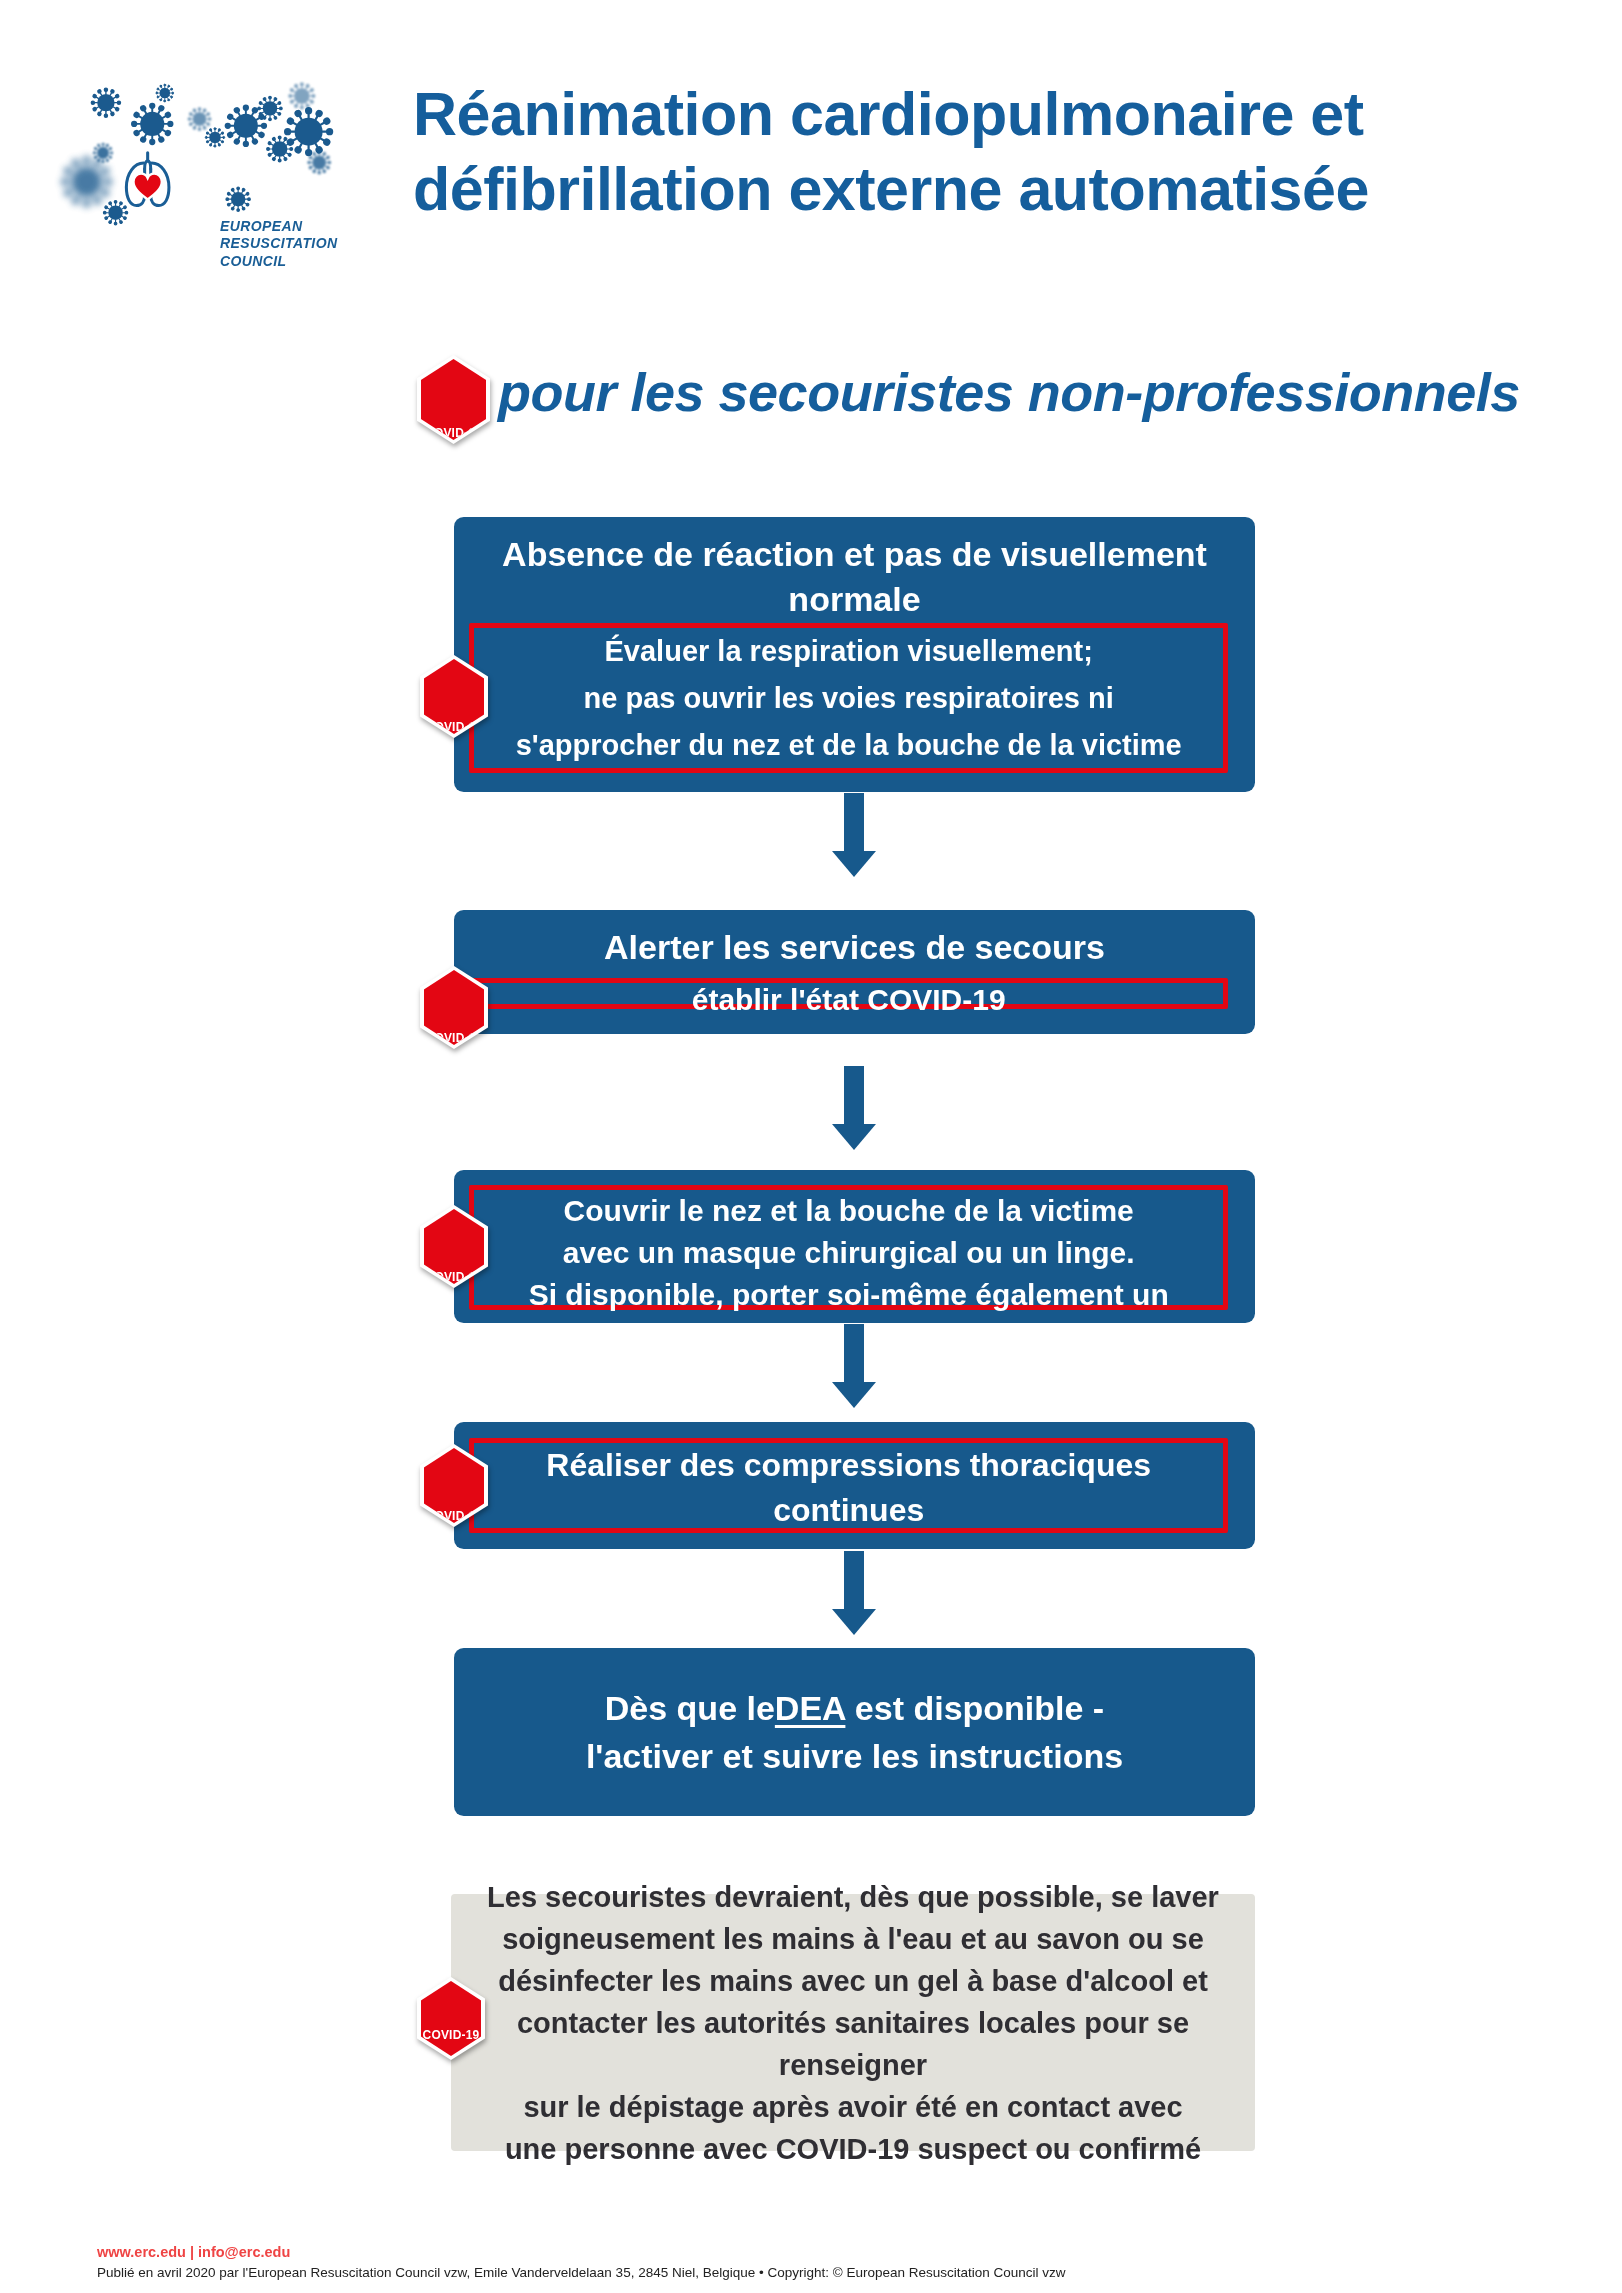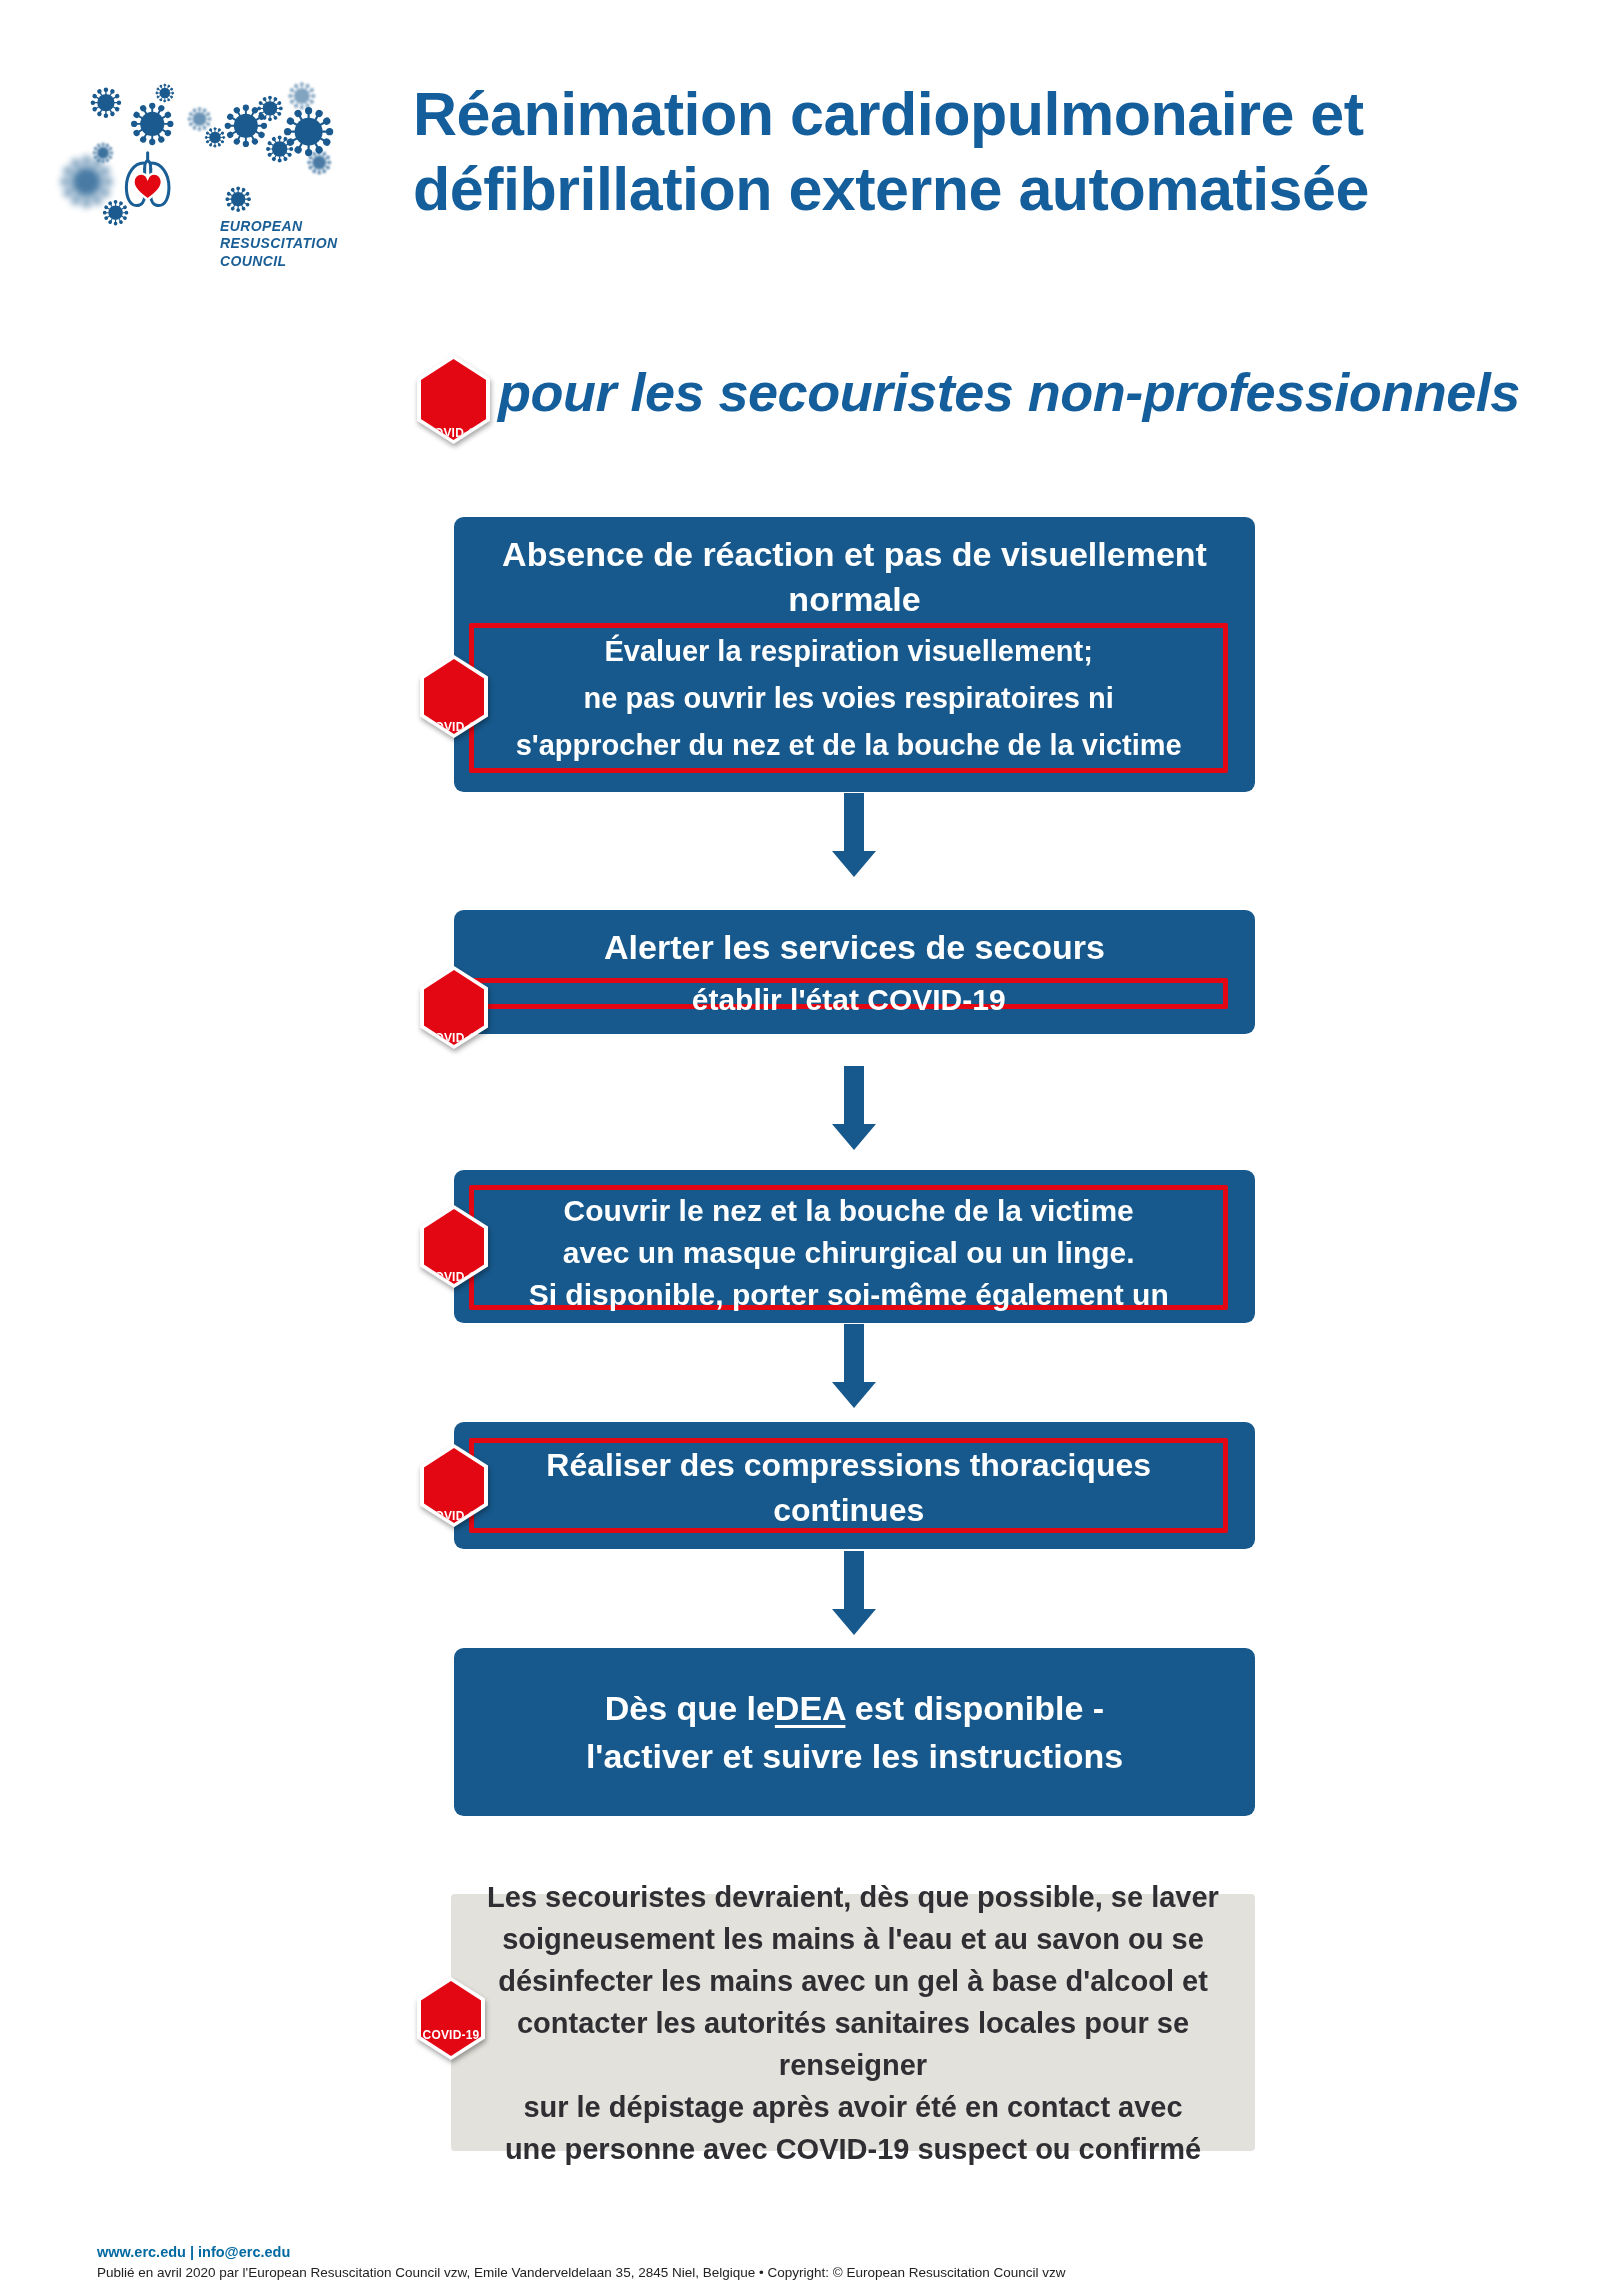--- a/index.html
+++ b/index.html
@@ -41,21 +41,21 @@
     border-left:22px solid transparent;border-right:22px solid transparent;
     border-top:26px solid #17598C;}
   .u{text-decoration:underline;text-underline-offset:4.8px;}
   
   .advice{position:absolute;left:451px;top:1894px;width:804px;height:257px;
     background:#E2E1DB;border-radius:3.9px;color:#2F2E33;font-weight:600;
     font-size:29px;line-height:42px;text-align:center;
     display:flex;flex-direction:column;justify-content:center;}
   .advice span{display:block;}
   
-  .footer-links{position:absolute;left:97px;top:2244px;color:#0369a1;
+  .footer-links{position:absolute;left:97px;top:2244px;color:#ef4444;
     font-weight:bold;font-size:14.5px;}
   .footer-copy{position:absolute;left:97px;top:2265px;color:#222;font-size:13.5px;}
   .blur1{filter:blur(1.6px);}
   .blur2{filter:blur(2.4px);}
 </style>
 </head>
 <body>
 
 <div class="logo-wrap">
   <svg width="333" height="198" viewBox="0 0 345 205">

